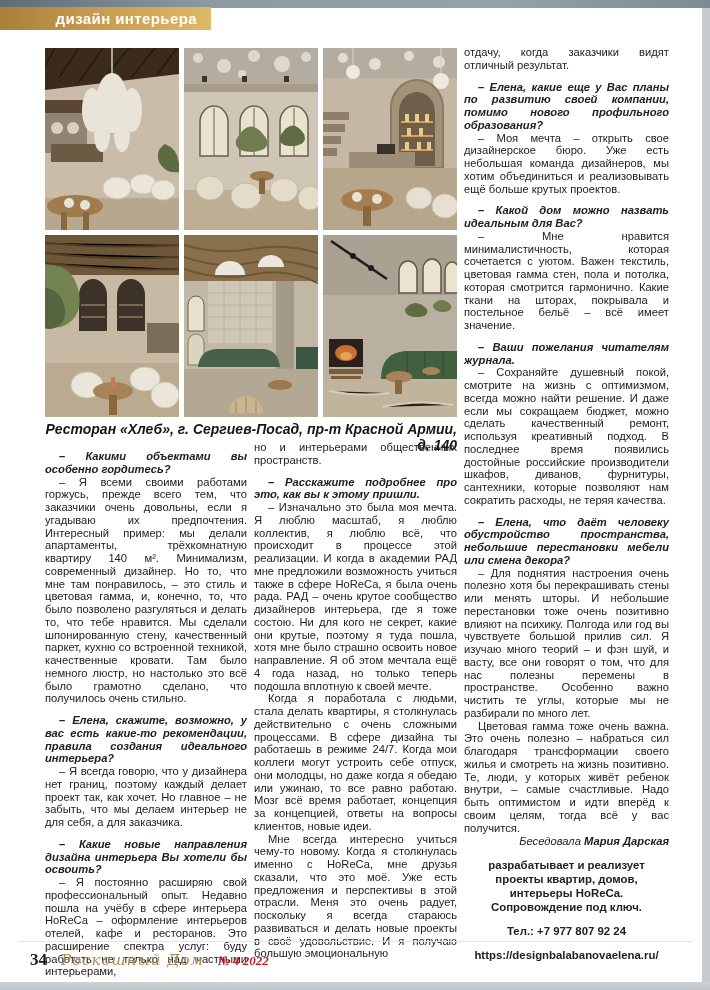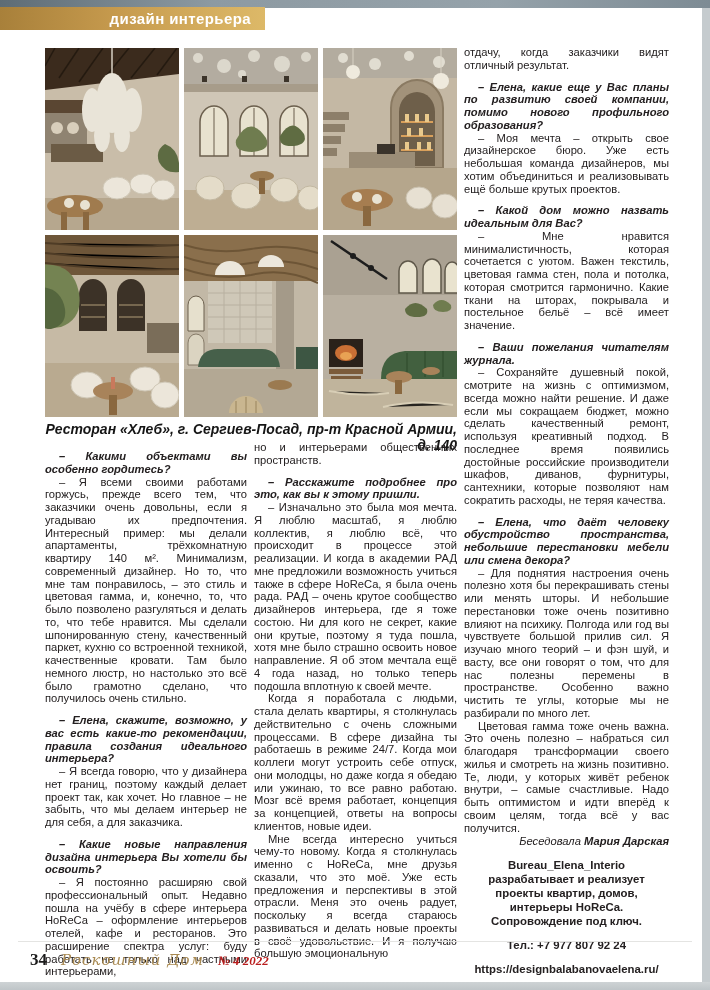--- a/index.html
+++ b/index.html
@@ -9,21 +9,21 @@
     font-family:"Liberation Sans", sans-serif;
     color:#242021;
   }
   
   .scan-top{position:absolute;left:0;top:0;width:710px;height:8px;
     background:linear-gradient(90deg,#5e6c75,#8d9aa2 30%,#95a2aa 70%,#7d8b94);}
   .scan-right{position:absolute;right:0;top:8px;width:8px;height:974px;background:#c5cbce;}
   .scan-bottom{position:absolute;left:0;bottom:0;width:710px;height:8px;
     background:linear-gradient(#ced3d5,#bfc5c8);}
   
-  .section-bar{position:absolute;left:0;top:7px;width:265px;height:23px;
+  .section-bar{position:absolute;left:0;top:7px;width:211px;height:23px;
     background:linear-gradient(90deg,#a8803a,#c79b4e 45%,#ddb968);
     display:flex;align-items:center;justify-content:flex-end;
     padding-right:14px;box-sizing:border-box;}
   .section-bar span{color:#ffffff;font-weight:bold;font-size:15px;letter-spacing:.4px;}
 
   
   .photos{position:absolute;left:45px;top:48px;width:412px;
     display:grid;grid-template-columns:repeat(3,1fr);grid-auto-rows:182px;gap:5px;}
   .photo{position:relative;overflow:hidden;background:#cabfae;}
   .photo svg{display:block;width:100%;height:100%;}
@@ -339,21 +339,20 @@
   <p class="q">– Какой дом можно назвать идеальным для Вас?</p>
   <p class="a">– Мне нравится минималистичность, которая сочетается с уютом. Важен текстиль, цветовая гамма стен, пола и потолка, которая смотрится гармонично. Какие ткани на шторах, покрывала и постельное бельё – всё имеет значение.</p>
   <p class="q">– Ваши пожелания читателям журнала.</p>
   <p class="a">– Сохраняйте душевный покой, смотрите на жизнь с оптимизмом, всегда можно найти решение. И даже если мы сокращаем бюджет, можно сделать качественный ремонт, используя креативный подход. В последнее время появились достойные российские производители шкафов, диванов, фурнитуры, сантехники, которые позволяют нам сократить расходы, не теряя качества.</p>
   <p class="q">– Елена, что даёт человеку обустройство пространства, небольшие перестановки мебели или смена декора?</p>
   <p class="a">– Для поднятия настроения очень полезно хотя бы перекрашивать стены или менять шторы. И небольшие перестановки тоже очень позитивно влияют на психику. Полгода или год вы чувствуете большой прилив сил. Я изучаю много теорий – и фэн шуй, и васту, все они говорят о том, что для нас полезны перемены в пространстве. Особенно важно чистить те углы, которые мы не разбирали по много лет.</p>
   <p class="a">Цветовая гамма тоже очень важна. Это очень полезно – набраться сил благодаря трансформации своего жилья и смотреть на жизнь позитивно. Те, люди, у которых живёт ребенок внутри, – самые счастливые. Надо быть оптимистом и идти вперёд к своим целям, тогда всё у вас получится.</p>
   <p class="byline"><span>Беседовала </span><b>Мария Дарская</b></p>
 
   <div class="contact">
-    <div>Bureau_Elena_Interio</div>
     <div>разрабатывает и реализует</div>
     <div>проекты квартир, домов,</div>
     <div>интерьеры HoReCa.</div>
     <div>Сопровождение под ключ.</div>
     <div class="gap"></div>
     <div>Тел.: +7 977 807 92 24</div>
     <div class="gap"></div>
     <div>https://designbalabanovaelena.ru/</div>
   </div>
 </div>

